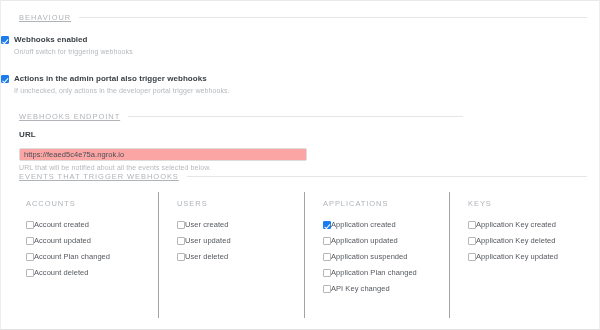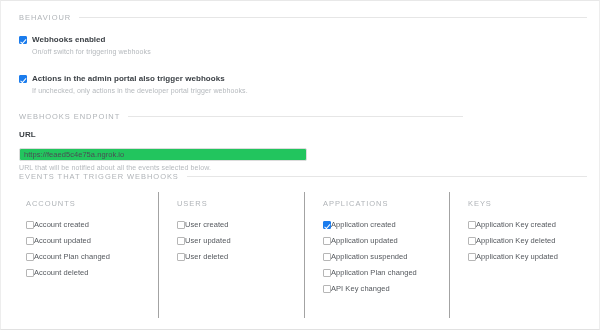--- a/index.html
+++ b/index.html
@@ -34,30 +34,31 @@
     gap: 8px;
     padding: 0 14px 0 18px;
   }
   .section-head .title {
     font-size: 7.5px;
     letter-spacing: 0.95px;
     color: #b0b4b8;
     text-transform: uppercase;
     white-space: nowrap;
     font-weight: 400;
+    text-decoration: underline;
   }
   .section-head .rule {
     flex: 1 1 auto;
     height: 1px;
     background: #e6e6e6;
   }
 
   
   #behaviour-section { position: absolute; left: 0; top: 12px; width: 600px; }
-  .behaviour-body { padding: 12px 18px 0 18px; }
+  .behaviour-body { padding: 12px 18px 0 0; }
 
   .check-row {
     display: flex;
     align-items: flex-start;
     gap: 5px;
   }
   .check-row + .hint { margin-top: 2px; }
 
   .cbox {
     width: 8px;
@@ -111,21 +112,21 @@
     color: #3a3f44;
     letter-spacing: 0.15px;
     margin-bottom: 4px;
   }
   .url-input {
     width: 288px;
     height: 13px;
     box-sizing: border-box;
     border: 1px solid #dcdcdc;
     border-radius: 2px;
-    background: #22c55e;
+    background: #fca5a5;
     font-family: "Liberation Sans", sans-serif;
     font-size: 7.5px;
     color: #4a4f54;
     padding: 0 4px;
     outline: none;
     letter-spacing: 0.05px;
   }
   .field-hint {
     font-size: 7px;
     color: #b5b9bd;

